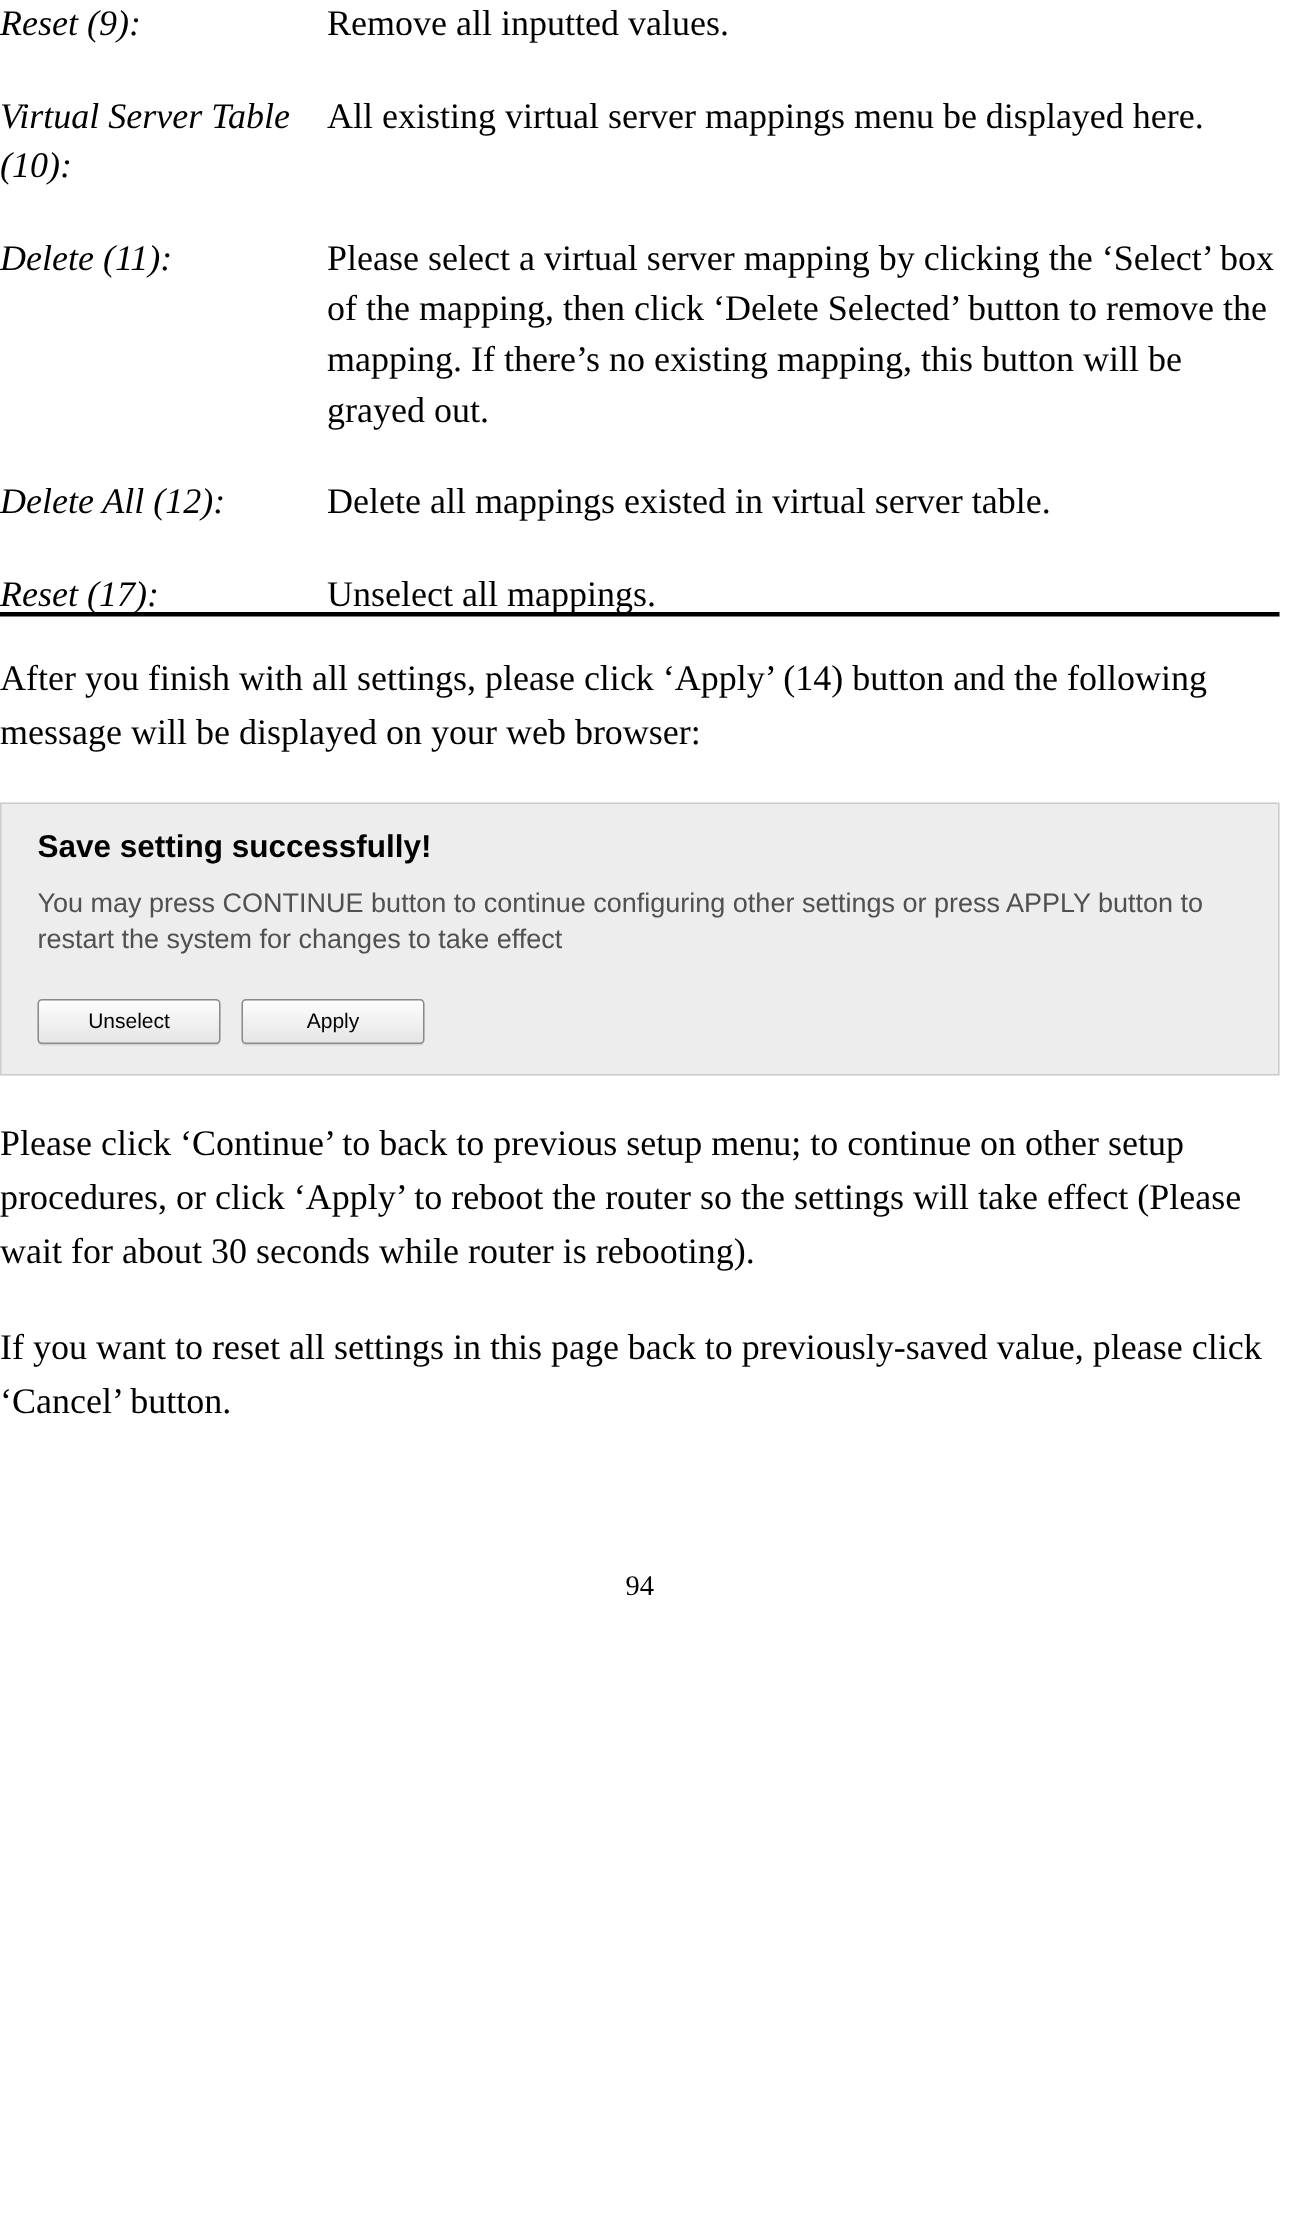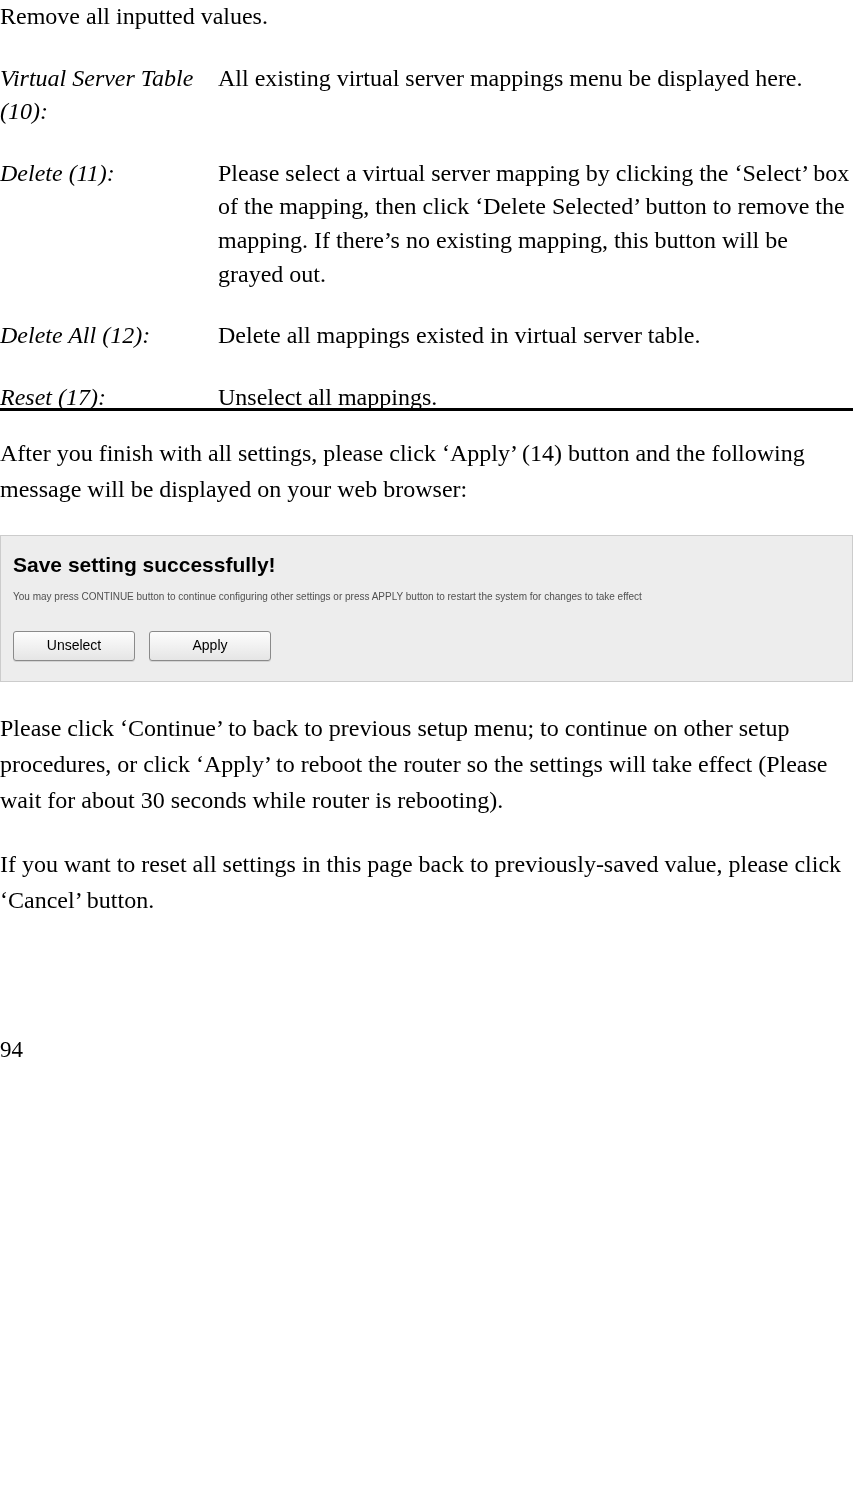--- a/index.html
+++ b/index.html
@@ -28,32 +28,32 @@
       margin-top: -12px;
       margin-bottom: 24px;
     }
     .paragraph {
       margin-bottom: 28px;
       line-height: 1.5;
     }
     .dialog-box {
       background: #ededed;
       border: 1px solid #ccc;
-      padding: 14px 16px 20px 12px;
+      padding: 14px 16px 20px 24px;
       margin-bottom: 28px;
       font-family: Arial, Helvetica, sans-serif;
     }
     .dialog-title {
       font-size: 21px;
       font-weight: bold;
       color: #000;
       margin-bottom: 10px;
     }
     .dialog-text {
-      font-size: 10px;
+      font-size: 18px;
       color: #505050;
       margin-bottom: 28px;
       line-height: 1.35;
     }
     .dialog-buttons {
       display: flex;
       gap: 14px;
     }
     .dialog-btn {
       background: linear-gradient(#fdfdfd, #e5e5e5);
@@ -61,28 +61,30 @@
       border-radius: 3px;
       font-size: 14px;
       color: #000;
       padding: 4px 0;
       width: 120px;
       text-align: center;
       font-family: Arial, Helvetica, sans-serif;
       box-shadow: 0 1px 0 rgba(0,0,0,0.1);
     }
     .page-number {
-      font-size: 23px;
-      margin-top: 116px;
+      text-align: center;
+      font-size: 19px;
+      margin-top: 92px;
     }
   </style>
 </head>
 <body>
 
 <div class="definition-row">
+  <div class="term">Reset (9):</div>
   <div class="desc">Remove all inputted values.</div>
 </div>
 
 <div class="definition-row">
   <div class="term">Virtual Server Table (10):</div>
   <div class="desc">All existing virtual server mappings menu be displayed here.</div>
 </div>
 
 <div class="definition-row">
   <div class="term">Delete (11):</div>

